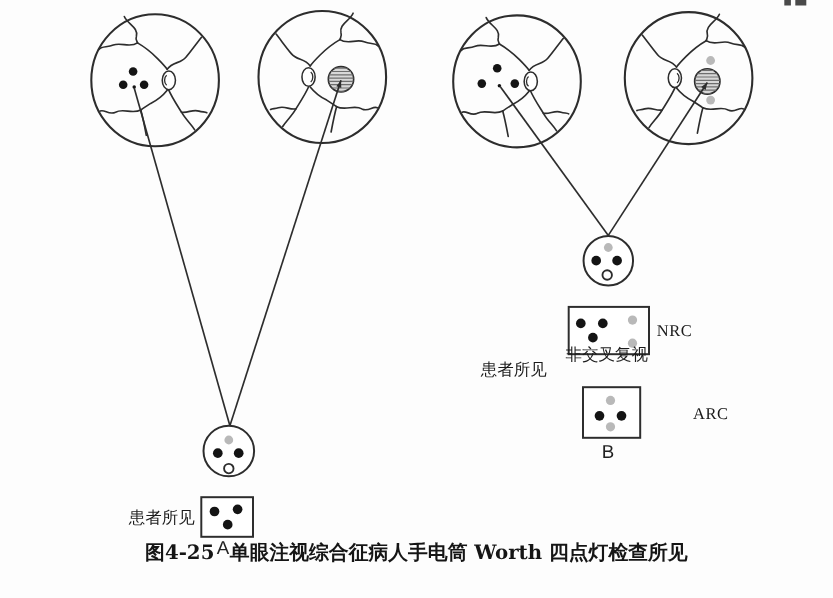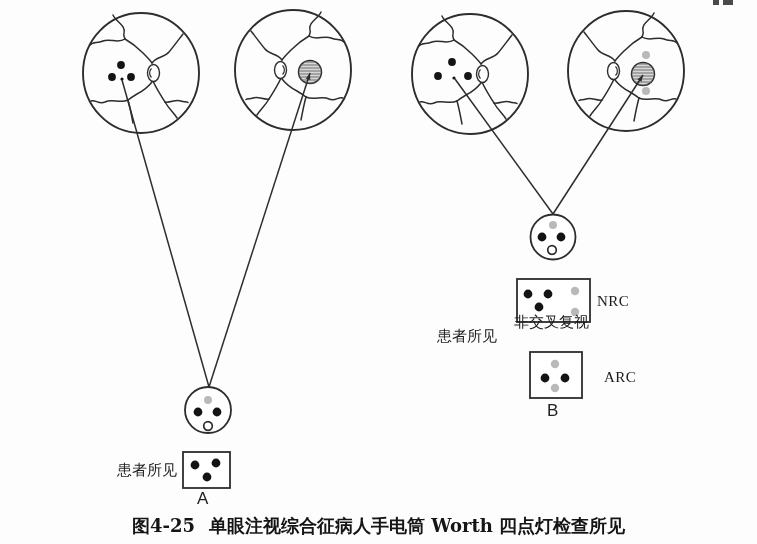--- a/index.html
+++ b/index.html
@@ -8,23 +8,23 @@
   .diagram{position:absolute;left:0;top:0;}
   .lbl{position:absolute;color:#1b1b1b;font-weight:normal;font-size:15px;line-height:18px;white-space:nowrap;}
   .latin{font-family:"Liberation Serif","DejaVu Serif",serif;letter-spacing:.5px;}
   .panel{position:absolute;color:#222;font-family:"Liberation Sans","DejaVu Sans",sans-serif;
          font-weight:400;font-size:17px;line-height:20px;}
   #lbl-seen-a{left:117px;top:461px;}
   #lbl-a{left:197px;top:489px;}
   #lbl-seen-b{left:437px;top:327px;}
   #lbl-uncrossed{left:514px;top:313px;}
   #lbl-nrc{left:597px;top:292px;}
-  #lbl-arc{left:604px;top:368px;}
+  #lbl-arc{left:630px;top:368px;}
   #lbl-b{left:547px;top:401px;}
-  .caption{position:absolute;left:0;right:0;top:515px;text-align:center;color:#151515;
+  .caption{position:absolute;left:0;right:0;top:492px;text-align:center;color:#151515;
            font-weight:bold;font-size:18px;line-height:22px;}
   .caption .fig{margin-right:14px;}
 </style>
 </head>
 <body>
 
 <div class="page">
 
   <svg id="diagram" class="diagram" width="757" height="544" viewBox="0 0 757 544">
       <defs>

